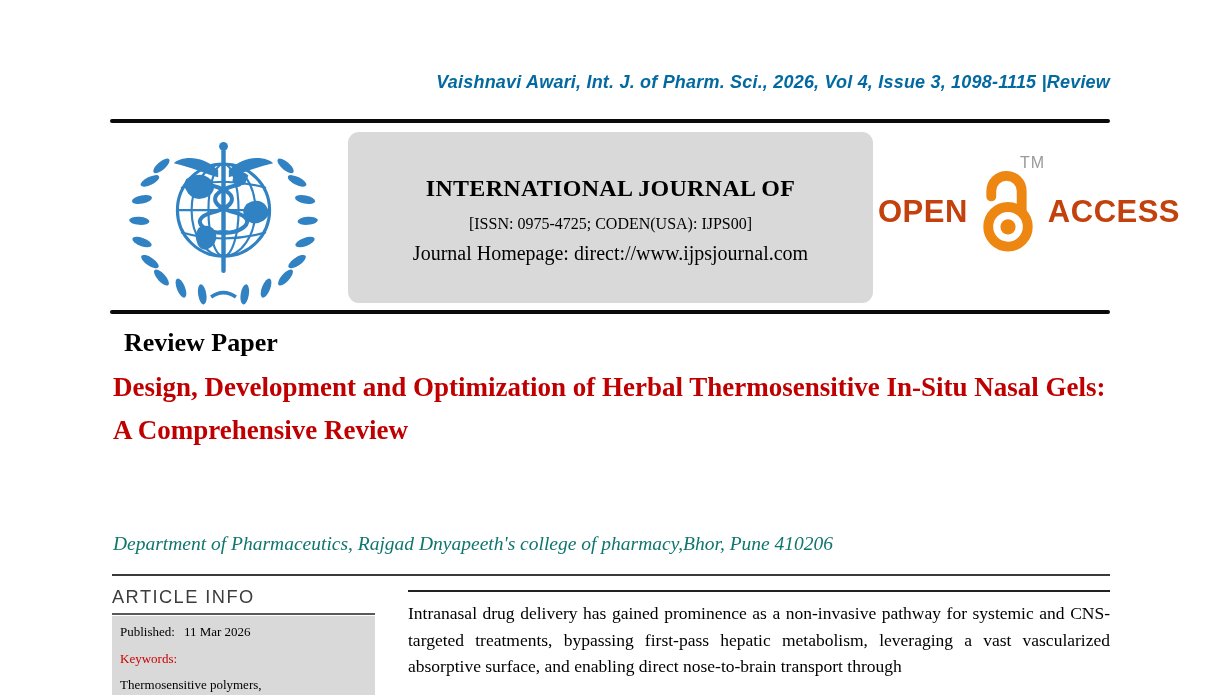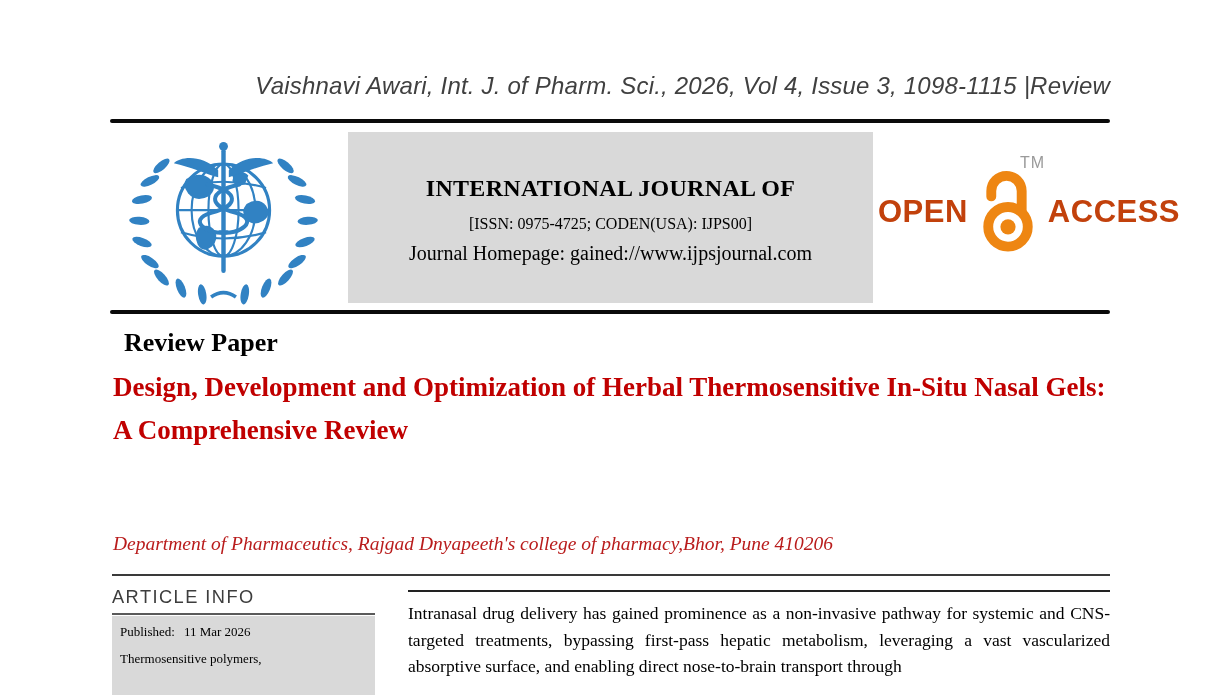--- a/index.html
+++ b/index.html
@@ -3,54 +3,55 @@
 <meta charset="utf-8">
 <style>
   * { margin:0; padding:0; box-sizing:border-box; }
   html,body { background:#ffffff; }
   .page {
     position:relative; width:1220px; height:695px; overflow:hidden;
     background:#ffffff; font-family:"Liberation Serif", serif; color:#000;
   }
   .citation {
     position:absolute; top:72px; right:110px;
-    font-family:"Liberation Sans", sans-serif; font-style:italic; font-weight:400;
-    font-size:24px; color:#404040; letter-spacing:0.2px;
+    font-family:"Liberation Sans", sans-serif; font-style:italic; font-weight:700;
+    font-size:18px; color:#0369a1; letter-spacing:0.2px;
   }
   .rule-thick { position:absolute; left:110px; width:1000px; height:4px; background:#0a0a0a; border-radius:2px; }
   .rule-thick.top { top:119px; }
   .rule-thick.bottom { top:310px; }
 
   
   .logo-wrap { position:absolute; left:126px; top:133px; width:195px; height:172px; }
   .mast-box {
     position:absolute; left:348px; top:132px; width:525px; height:171px;
     background:#d9d9d9; display:flex; flex-direction:column; justify-content:center; align-items:center;
     text-align:center;
+    border-radius:11px;
   }
   .journal-name { font-size:24px; font-weight:bold; line-height:37px; letter-spacing:0.3px; }
   .issn-line { font-size:16px; margin-top:8px; }
   .homepage-line { font-size:20px; margin-top:9px; }
 
   .oa-wrap { position:absolute; left:878px; top:162px; width:236px; height:100px; display:flex; align-items:center; }
   .oa-word { font-family:"Liberation Sans", sans-serif; font-weight:800; font-size:31px; color:#c2410c; letter-spacing:0.5px; }
   .oa-lock { width:76px; height:96px; margin:0 2px; flex:0 0 auto; }
   .oa-tm { position:absolute; left:142px; top:-8px; font-family:"Liberation Sans", sans-serif; font-size:16px; color:#9a9a9a; letter-spacing:1px; }
 
   
   .review-paper { position:absolute; left:124px; top:328px; font-size:26px; font-weight:bold; }
   .title {
     position:absolute; left:113px; top:366px; width:1002px;
     font-size:27px; font-weight:bold; color:#c00000; line-height:43px;
   }
   .authors {
     position:absolute; left:113px; top:468px;
     font-family:"Liberation Sans", sans-serif; font-weight:bold; font-size:23px; color:#1f3864;
   }
-  .affiliation { position:absolute; left:113px; top:533px; font-style:italic; font-size:19.5px; color:#b91c1c; }
+  .affiliation { position:absolute; left:113px; top:533px; font-style:italic; font-size:19.5px; color:#0f766e; }
 
   .rule-thin-full { position:absolute; left:112px; top:574px; width:998px; height:2px; background:#3a3a3a; }
 
   
   .left-col { position:absolute; left:112px; top:586px; width:263px; }
   .left-col .col-heading {
     font-family:"Liberation Sans", sans-serif; font-weight:300; font-size:19px;
     color:#3d3d3d; letter-spacing:1.5px; transform:scaleX(0.96); transform-origin:left;
   }
   .left-col .col-rule { height:2px; background:#5a5a5a; margin-top:5px; }
@@ -121,21 +122,21 @@
       <use href="#lf" transform="translate(86,180) rotate(-9)"></use>
       <use href="#lf" transform="translate(134,180) rotate(9)"></use>
       <use href="#lf" transform="translate(158,173) rotate(22)"></use>
       <path d="M96 183 Q110 173 124 183" fill="none" stroke="#3182c3" stroke-width="4"></path>
     </svg>
   </div>
 
   <div class="mast-box">
     <div class="journal-name">INTERNATIONAL JOURNAL OF</div>
     <div class="issn-line">[ISSN: 0975-4725; CODEN(USA): IJPS00]</div>
-    <div class="homepage-line">Journal Homepage: gained://www.ijpsjournal.com</div>
+    <div class="homepage-line">Journal Homepage: direct://www.ijpsjournal.com</div>
   </div>
 
   <div class="oa-wrap">
     <span class="oa-word">OPEN</span>
     <svg class="oa-lock" viewBox="0 0 100 115" aria-hidden="true">
       <path d="M68 60 V 30 A 20 20 0 0 0 28 30 V 37" fill="none" stroke="#ee8612" stroke-width="13" stroke-linecap="round"></path>
       <circle cx="50" cy="77" r="26" fill="#ffffff" stroke="#ee8612" stroke-width="13"></circle>
       <circle cx="50" cy="77" r="10" fill="#ee8612"></circle>
     </svg>
     <span class="oa-word">ACCESS</span>
@@ -153,20 +154,23 @@
 
   <div class="rule-thin-full"></div>
 
   <div class="left-col">
     <div class="col-heading">ARTICLE INFO</div>
     <div class="col-rule"></div>
     <div class="info-box">
       <div class="info-line">
         <span>Published:</span><span class="pub-val">11 Mar 2026</span>
       </div>
+      <div class="info-line">
+        <span class="red">Keywords:</span>
+      </div>
       <div class="info-line">Thermosensitive polymers,</div>
     </div>
   </div>
 
   <div class="right-col">
     <div class="col-rule"></div>
     <div class="abstract-text">Intranasal drug delivery has gained prominence as a non-invasive pathway for systemic and CNS-targeted treatments, bypassing first-pass hepatic metabolism, leveraging a vast vascularized absorptive surface, and enabling direct nose-to-brain transport through</div>
   </div>
 
 </div>

